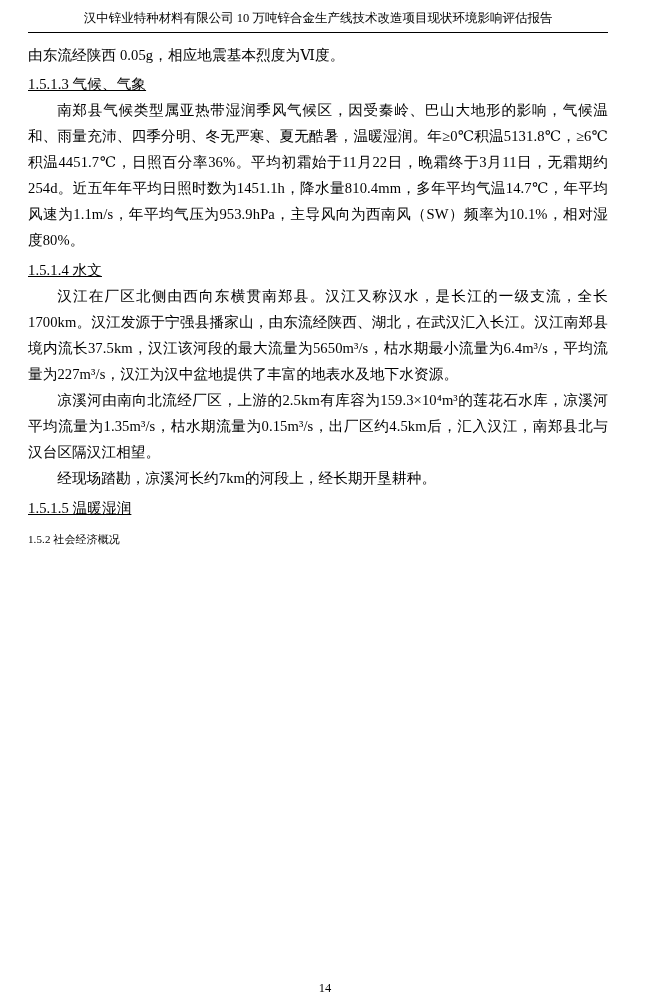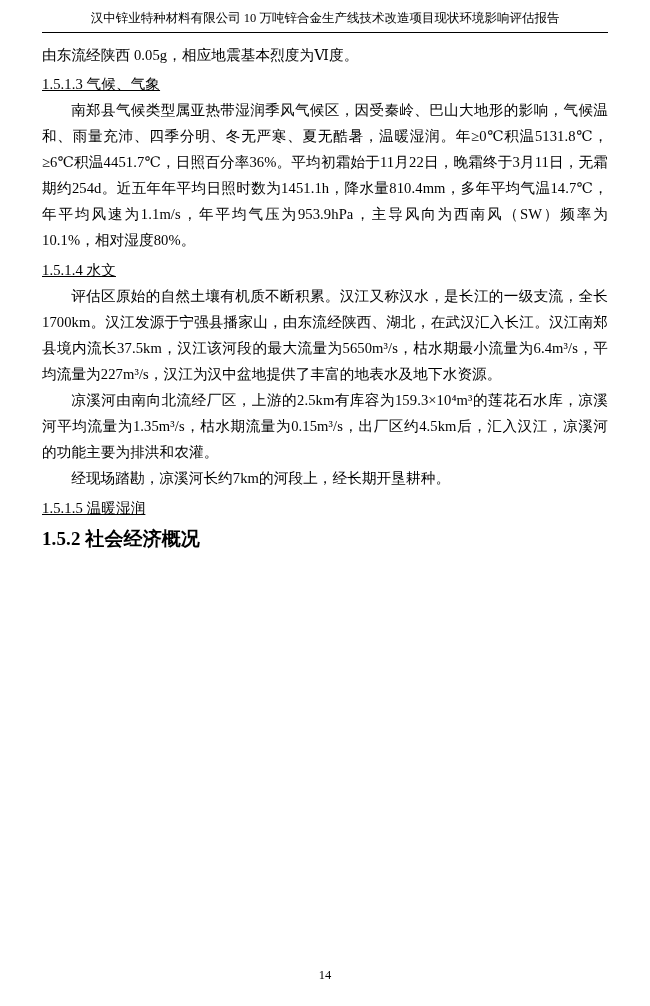--- a/index.html
+++ b/index.html
@@ -11,21 +11,21 @@
     width: 650px;
     height: 1006px;
     font-family: "Liberation Serif", "DejaVu Serif", serif;
     color: #000000;
     position: relative;
   }
   .page {
     width: 650px;
     height: 1006px;
     box-sizing: border-box;
-    padding: 10px 42px 0 42px;
+    padding: 10px 42px 0 28px;
     position: relative;
   }
   .header {
     text-align: center;
     font-size: 12.5px;
     font-family: "Liberation Serif", "DejaVu Serif", serif;
     letter-spacing: 0px;
     padding-bottom: 4px;
     line-height: 1.4;
   }
@@ -47,29 +47,29 @@
     text-indent: 2em;
   }
   .heading {
     font-size: 14.6px;
     line-height: 1.78;
     margin-top: 4px;
     margin-bottom: 0px;
     text-decoration: underline;
   }
   .heading-bold {
-    font-size: 19px;
+    font-size: 11px;
     line-height: 1.78;
-    font-weight: bold;
-    margin-top: 0;
+    font-weight: normal;
+    margin-top: 8px;
     margin-bottom: 4px;
   }
   .pagenum {
     position: absolute;
-    bottom: 23px;
+    bottom: 10px;
     left: 0;
     width: 650px;
     text-align: center;
     font-size: 12.5px;
   }
 </style>
 </head>
 <body>
 
 <div class="page">
@@ -80,23 +80,23 @@
   <div class="body-text">
 
     <p>由东流经陕西 0.05g，相应地震基本烈度为Ⅵ度。</p>
 
     <p class="heading">1.5.1.3  气候、气象</p>
 
     <p class="indent">南郑县气候类型属亚热带湿润季风气候区，因受秦岭、巴山大地形的影响，气候温和、雨量充沛、四季分明、冬无严寒、夏无酷暑，温暖湿润。年≥0℃积温5131.8℃，≥6℃积温4451.7℃，日照百分率36%。平均初霜始于11月22日，晚霜终于3月11日，无霜期约254d。近五年年平均日照时数为1451.1h，降水量810.4mm，多年平均气温14.7℃，年平均风速为1.1m/s，年平均气压为953.9hPa，主导风向为西南风（SW）频率为10.1%，相对湿度80%。</p>
 
     <p class="heading">1.5.1.4  水文</p>
 
-    <p class="indent">评估区原始的自然土壤有机质不断积累。汉江又称汉水，是长江的一级支流，全长1700km。汉江发源于宁强县播家山，由东流经陕西、湖北，在武汉汇入长江。汉江南郑县境内流长37.5km，汉江该河段的最大流量为5650m³/s，枯水期最小流量为6.4m³/s，平均流量为227m³/s，汉江为汉中盆地提供了丰富的地表水及地下水资源。</p>
+    <p class="indent">汉江在厂区北侧由西向东横贯南郑县。汉江又称汉水，是长江的一级支流，全长1700km。汉江发源于宁强县播家山，由东流经陕西、湖北，在武汉汇入长江。汉江南郑县境内流长37.5km，汉江该河段的最大流量为5650m³/s，枯水期最小流量为6.4m³/s，平均流量为227m³/s，汉江为汉中盆地提供了丰富的地表水及地下水资源。</p>
 
-    <p class="indent">凉溪河由南向北流经厂区，上游的2.5km有库容为159.3×10⁴m³的莲花石水库，凉溪河平均流量为1.35m³/s，枯水期流量为0.15m³/s，出厂区约4.5km后，汇入汉江，凉溪河的功能主要为排洪和农灌。</p>
+    <p class="indent">凉溪河由南向北流经厂区，上游的2.5km有库容为159.3×10⁴m³的莲花石水库，凉溪河平均流量为1.35m³/s，枯水期流量为0.15m³/s，出厂区约4.5km后，汇入汉江，南郑县北与汉台区隔汉江相望。</p>
 
     <p class="indent">经现场踏勘，凉溪河长约7km的河段上，经长期开垦耕种。</p>
 
     <p class="heading">1.5.1.5  温暖湿润</p>
 
 
     <p class="heading-bold">1.5.2  社会经济概况</p>
 
 
 

